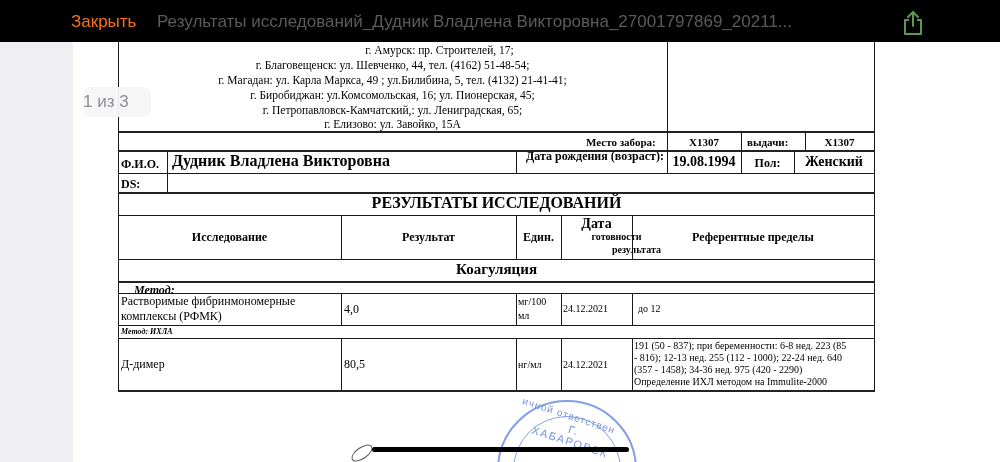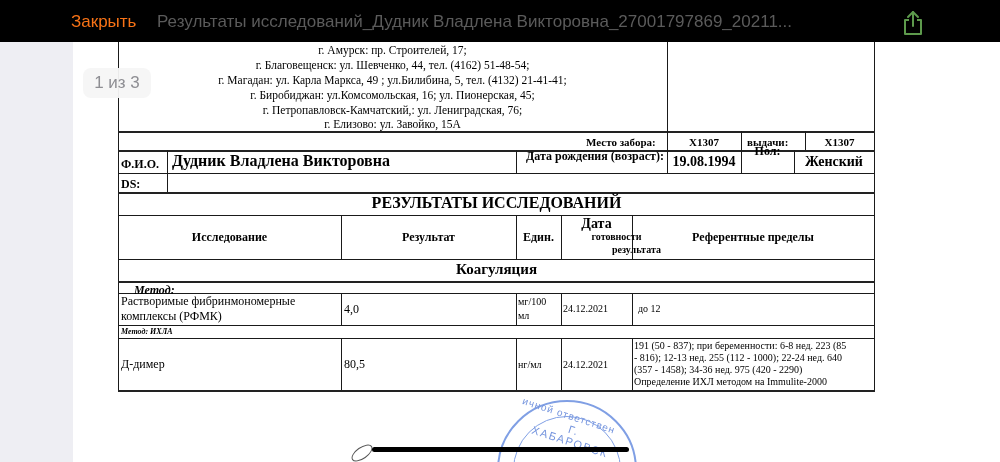--- a/index.html
+++ b/index.html
@@ -7,21 +7,21 @@
   body { position: relative; font-family: "Liberation Serif", serif; color: #000; }
 
   .topbar { position: absolute; left: 0; top: 0; width: 1000px; height: 42px; background: #000; z-index: 5; }
   .close-btn { position: absolute; left: 71px; top: 12px; font-family: "Liberation Sans", sans-serif; font-size: 17px; color: #f97316; cursor: pointer; }
   .doc-title { position: absolute; left: 157px; top: 12px; width: 720px; font-family: "Liberation Sans", sans-serif; font-size: 17px; color: #5b5b5b; white-space: nowrap; overflow: hidden; }
   .share-btn { position: absolute; left: 900px; top: 9px; width: 26px; height: 28px; cursor: pointer; }
 
   .sidebar { position: absolute; left: 0; top: 42px; width: 73px; height: 420px; background: #eeeef3; box-shadow: 1px 0 3px rgba(0,0,0,0.12); }
   .page { position: absolute; left: 73px; top: 42px; width: 927px; height: 420px; background: #fff; }
 
-  .page-pill { position: absolute; left: 83px; top: 68px; width: 68px; height: 30px; background: rgba(245,245,245,0.95); border-radius: 8px; font-family: "Liberation Sans", sans-serif; font-size: 17px; color: #8e8e93; text-align: center; line-height: 30px; z-index: 4; }
+  .page-pill { position: absolute; left: 83px; top: 87px; width: 68px; height: 30px; background: rgba(245,245,245,0.95); border-radius: 8px; font-family: "Liberation Sans", sans-serif; font-size: 17px; color: #8e8e93; line-height: 30px; z-index: 4; }
 
   .doc { position: absolute; left: 0; top: 0; width: 1000px; height: 462px; }
   .ln { position: absolute; background: #1a1a1a; }
   .h { height: 1px; }
   .v { width: 1px; }
   .thick { background: #222; }
 
   .t { position: absolute; white-space: nowrap; }
   .addr { font-size: 11.5px; text-align: center; left: 118px; width: 549px; line-height: 15.2px; }
   .bold { font-weight: bold; }
@@ -40,25 +40,25 @@
 
 <div class="sidebar"></div>
 <div class="page"></div>
 
 <div class="doc">
 
   <div class="ln v" style="left:118px;top:42px;height:349px;"></div>
   <div class="ln v" style="left:874px;top:42px;height:349px;"></div>
   <div class="ln v" style="left:667px;top:42px;height:89px;"></div>
 
-  <div class="t addr" style="top:43px;">г. Амурск: пр. Строителей, 17;</div>
+  <div class="t addr" style="top:43px;margin-left:47px;">г. Амурск: пр. Строителей, 17;</div>
   <div class="t addr" style="top:58px;">г. Благовещенск: ул. Шевченко, 44, тел. (4162) 51-48-54;</div>
   <div class="t addr" style="top:73px;">г. Магадан: ул. Карла Маркса, 49 ; ул.Билибина, 5,  тел. (4132) 21-41-41;</div>
   <div class="t addr" style="top:88px;">г. Биробиджан: ул.Комсомольская, 16; ул. Пионерская, 45;</div>
-  <div class="t addr" style="top:103px;">г. Петропавловск-Камчатский,: ул. Лениградская, 76;</div>
+  <div class="t addr" style="top:103px;">г. Петропавловск-Камчатский,: ул. Лениградская, 65;</div>
   <div class="t addr" style="top:117px;">г. Елизово: ул. Завойко, 15А</div>
 
   <div class="ln h thick" style="left:118px;top:131px;width:757px;height:2px;"></div>
   <div class="ln h thick" style="left:118px;top:150px;width:757px;height:2px;"></div>
   <div class="ln h" style="left:118px;top:173px;width:757px;"></div>
   <div class="ln h thick" style="left:118px;top:192px;width:757px;height:2px;"></div>
   <div class="ln h" style="left:118px;top:215px;width:757px;"></div>
   <div class="ln h" style="left:118px;top:259px;width:757px;"></div>
   <div class="ln h thick" style="left:118px;top:281px;width:757px;height:2px;"></div>
   <div class="ln h" style="left:118px;top:293px;width:757px;"></div>
@@ -75,21 +75,21 @@
   <div class="t bold c" style="left:805px;width:69px;top:136px;font-size:11px;">X1307</div>
 
   <div class="t bold" style="left:121px;top:157px;font-size:12px;">Ф.И.О.</div>
   <div class="ln v" style="left:167px;top:150px;height:42px;"></div>
   <div class="t bold" style="left:172px;top:152px;font-size:16px;">Дудник Владлена Викторовна</div>
   <div class="ln v" style="left:516px;top:150px;height:23px;"></div>
   <div class="t bold" style="left:526px;top:149px;font-size:12px;">Дата рождения (возраст):</div>
   <div class="ln v" style="left:667px;top:150px;height:23px;"></div>
   <div class="t bold c" style="left:667px;width:74px;top:154px;font-size:14px;">19.08.1994</div>
   <div class="ln v" style="left:741px;top:150px;height:23px;"></div>
-  <div class="t bold c" style="left:741px;width:53px;top:144px;font-size:12px;">Пол:</div>
+  <div class="t bold c" style="left:741px;width:53px;top:156px;font-size:12px;">Пол:</div>
   <div class="ln v" style="left:794px;top:150px;height:23px;"></div>
   <div class="t bold c" style="left:794px;width:80px;top:154px;font-size:14px;">Женский</div>
 
   <div class="t bold" style="left:121px;top:177px;font-size:12px;">DS:</div>
   <div class="t" style="left:172px;top:177px;font-size:12px;"></div>
 
   <div class="t bold c" style="left:118px;width:757px;top:194px;font-size:16px;">РЕЗУЛЬТАТЫ ИССЛЕДОВАНИЙ</div>
 
   <div class="ln v" style="left:341px;top:215px;height:44px;"></div>
   <div class="ln v" style="left:516px;top:215px;height:44px;"></div>

